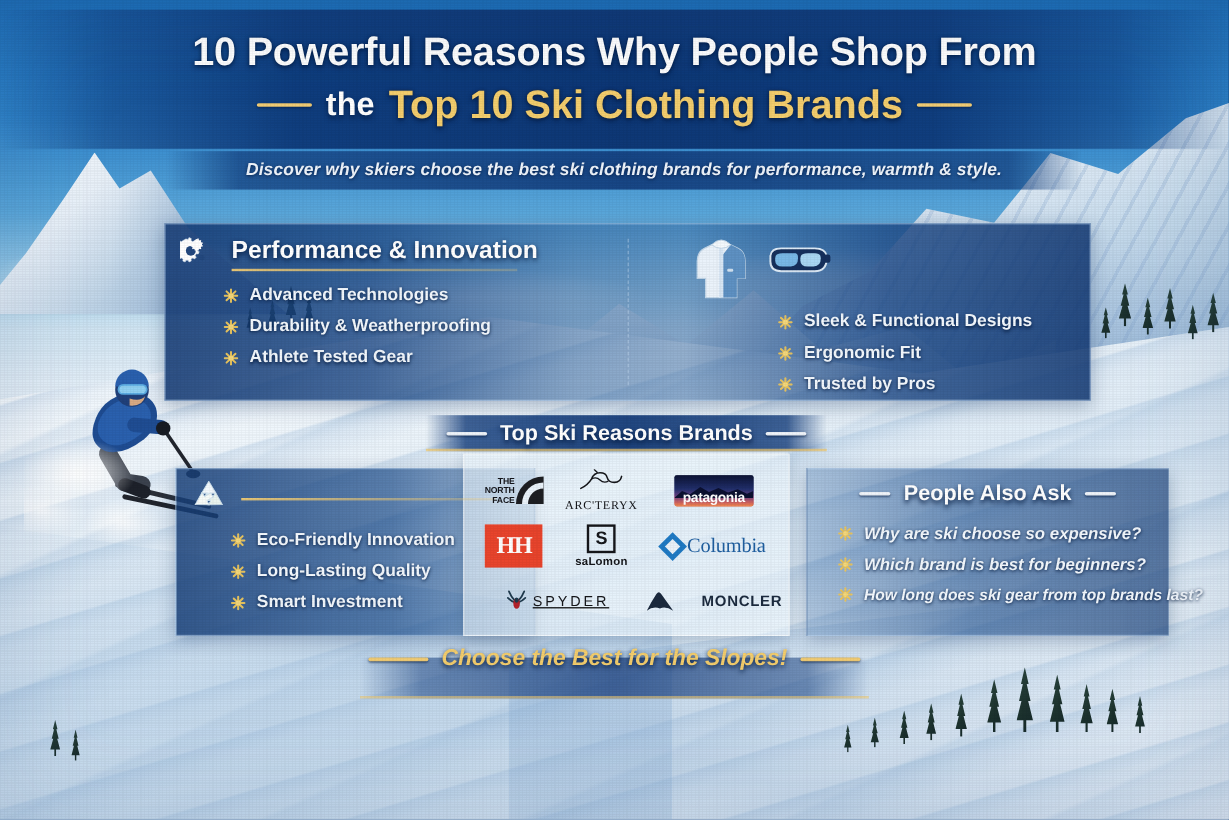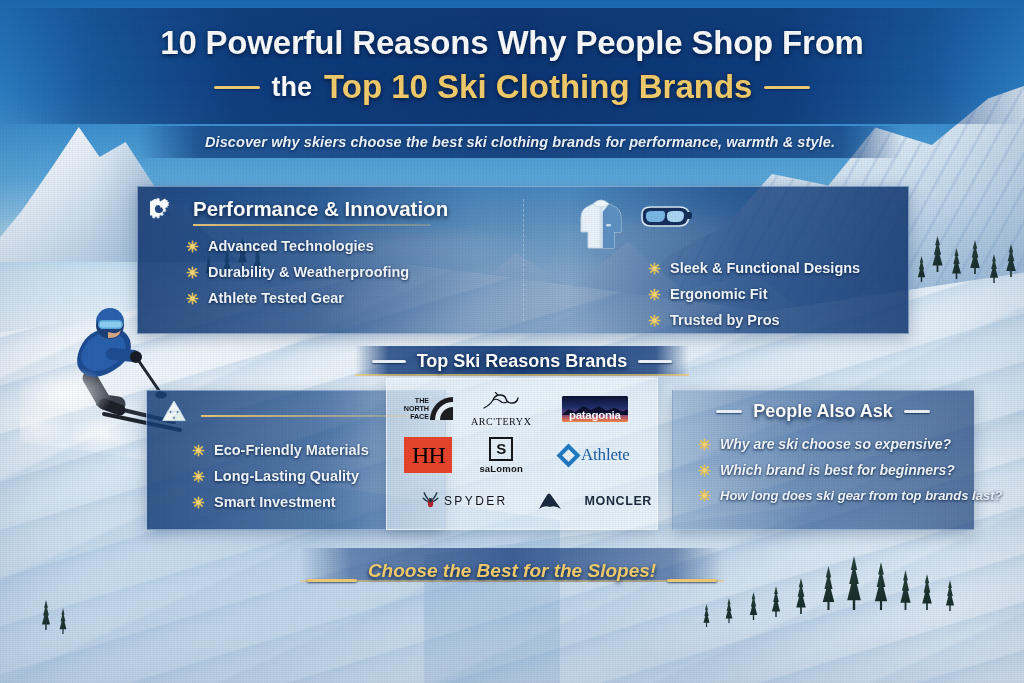--- a/index.html
+++ b/index.html
@@ -353,21 +353,21 @@
     color: #ffffff; font-size: 11.5px; font-weight: bold; text-align: center; line-height: 12px;
     letter-spacing: -.3px;
   }
 
   
   .hh {
     width: 48px; height: 36px; background: #e8442c;
     display: flex; align-items: center; justify-content: center;
   }
   .hh-in {
-    color: #000000; font-size: 24px; font-weight: normal; letter-spacing: -1px;
+    color: #ffffff; font-size: 20px; font-weight: bold; letter-spacing: -1px;
     font-family: "Liberation Serif", serif;
   }
 
   
   .sal { text-align: center; }
   .sal-box {
     width: 24px; height: 24px; border: 2.5px solid #15161a; margin: 0 auto;
     display: flex; align-items: center; justify-content: center;
     color: #15161a; font-size: 15px; font-weight: bold; font-family: "Liberation Sans", sans-serif;
   }
@@ -663,21 +663,21 @@
       </div>
     </div>
     <div class="bullets" style="margin-left:36px;">
       <div class="bullet">
         <svg class="snow-bullet" viewBox="0 0 20 20">
           <g stroke="#e8c45e" stroke-width="2.6" stroke-linecap="round">
               <path d="M10 2v16M2 10h16M4.3 4.3l11.4 11.4M15.7 4.3L4.3 15.7"></path>
             </g>
           <circle cx="10" cy="10" r="3.1" fill="#f3d77c"></circle>
         </svg>
-        <span class="bullet-text">Eco-Friendly Materials</span>
+        <span class="bullet-text">Eco-Friendly Innovation</span>
       </div>
       <div class="bullet">
         <svg class="snow-bullet" viewBox="0 0 20 20">
           <g stroke="#e8c45e" stroke-width="2.6" stroke-linecap="round">
               <path d="M10 2v16M2 10h16M4.3 4.3l11.4 11.4M15.7 4.3L4.3 15.7"></path>
             </g>
           <circle cx="10" cy="10" r="3.1" fill="#f3d77c"></circle>
         </svg>
         <span class="bullet-text">Long-Lasting Quality</span>
       </div>
@@ -773,25 +773,25 @@
         <div class="sal-box">S</div>
         <div class="sal-name">saLomon</div>
       </div>
     </div>
 
     <div class="brand">
       <div class="col">
         <span class="col-mark">
             <i></i>
           </span>
-        <span class="col-name">Athlete</span>
-      </div>
-    </div>
-
-    <div class="brand" style="grid-column:1 / span 2;">
+        <span class="col-name">Columbia</span>
+      </div>
+    </div>
+
+    <div class="brand" style="grid-column:1 / span 2;text-decoration:underline;">
       <div class="spy">
         <svg class="spy-mark" viewBox="0 0 18 22">
           <g stroke="#1f3a4d" stroke-width="1.6" fill="none" stroke-linecap="round">
             <path d="M2 2 Q4 7 7 10"></path>
               <path d="M16 2 Q14 7 11 10"></path>
             <path d="M1 8 Q4 11 7 12"></path>
               <path d="M17 8 Q14 11 11 12"></path>
           </g>
           <ellipse cx="9" cy="13" rx="3" ry="5" fill="#b4232c"></ellipse>
           <ellipse cx="9" cy="10" rx="2" ry="2.4" fill="#1f3a4d"></ellipse>
@@ -805,21 +805,21 @@
         <svg width="24" height="18" viewBox="0 0 24 18">
           <path d="M1 17 Q5 9 9 3 Q11 0 13 3 Q18 10 23 17 Q17 13 12 15 Q6 13 1 17 Z" fill="#1b2a3e"></path>
         </svg>
         <span class="mon-name">MONCLER</span>
       </div>
     </div>
 
   </div>
 
   <div id="footer-band"></div>
-  <div class="strip" style="left:300px; top:548px; width:424px; height:34px;align-items:flex-end;">
+  <div class="strip" style="left:300px; top:532px; width:424px; height:34px;">
     <span class="rule-gold-f"></span>
     <span id="footer-text">Choose the Best for the Slopes!</span>
     <span class="rule-gold-f"></span>
   </div>
 
   <div id="grain"></div>
   <div id="vignette"></div>
 </div>
 
 </body></html>

